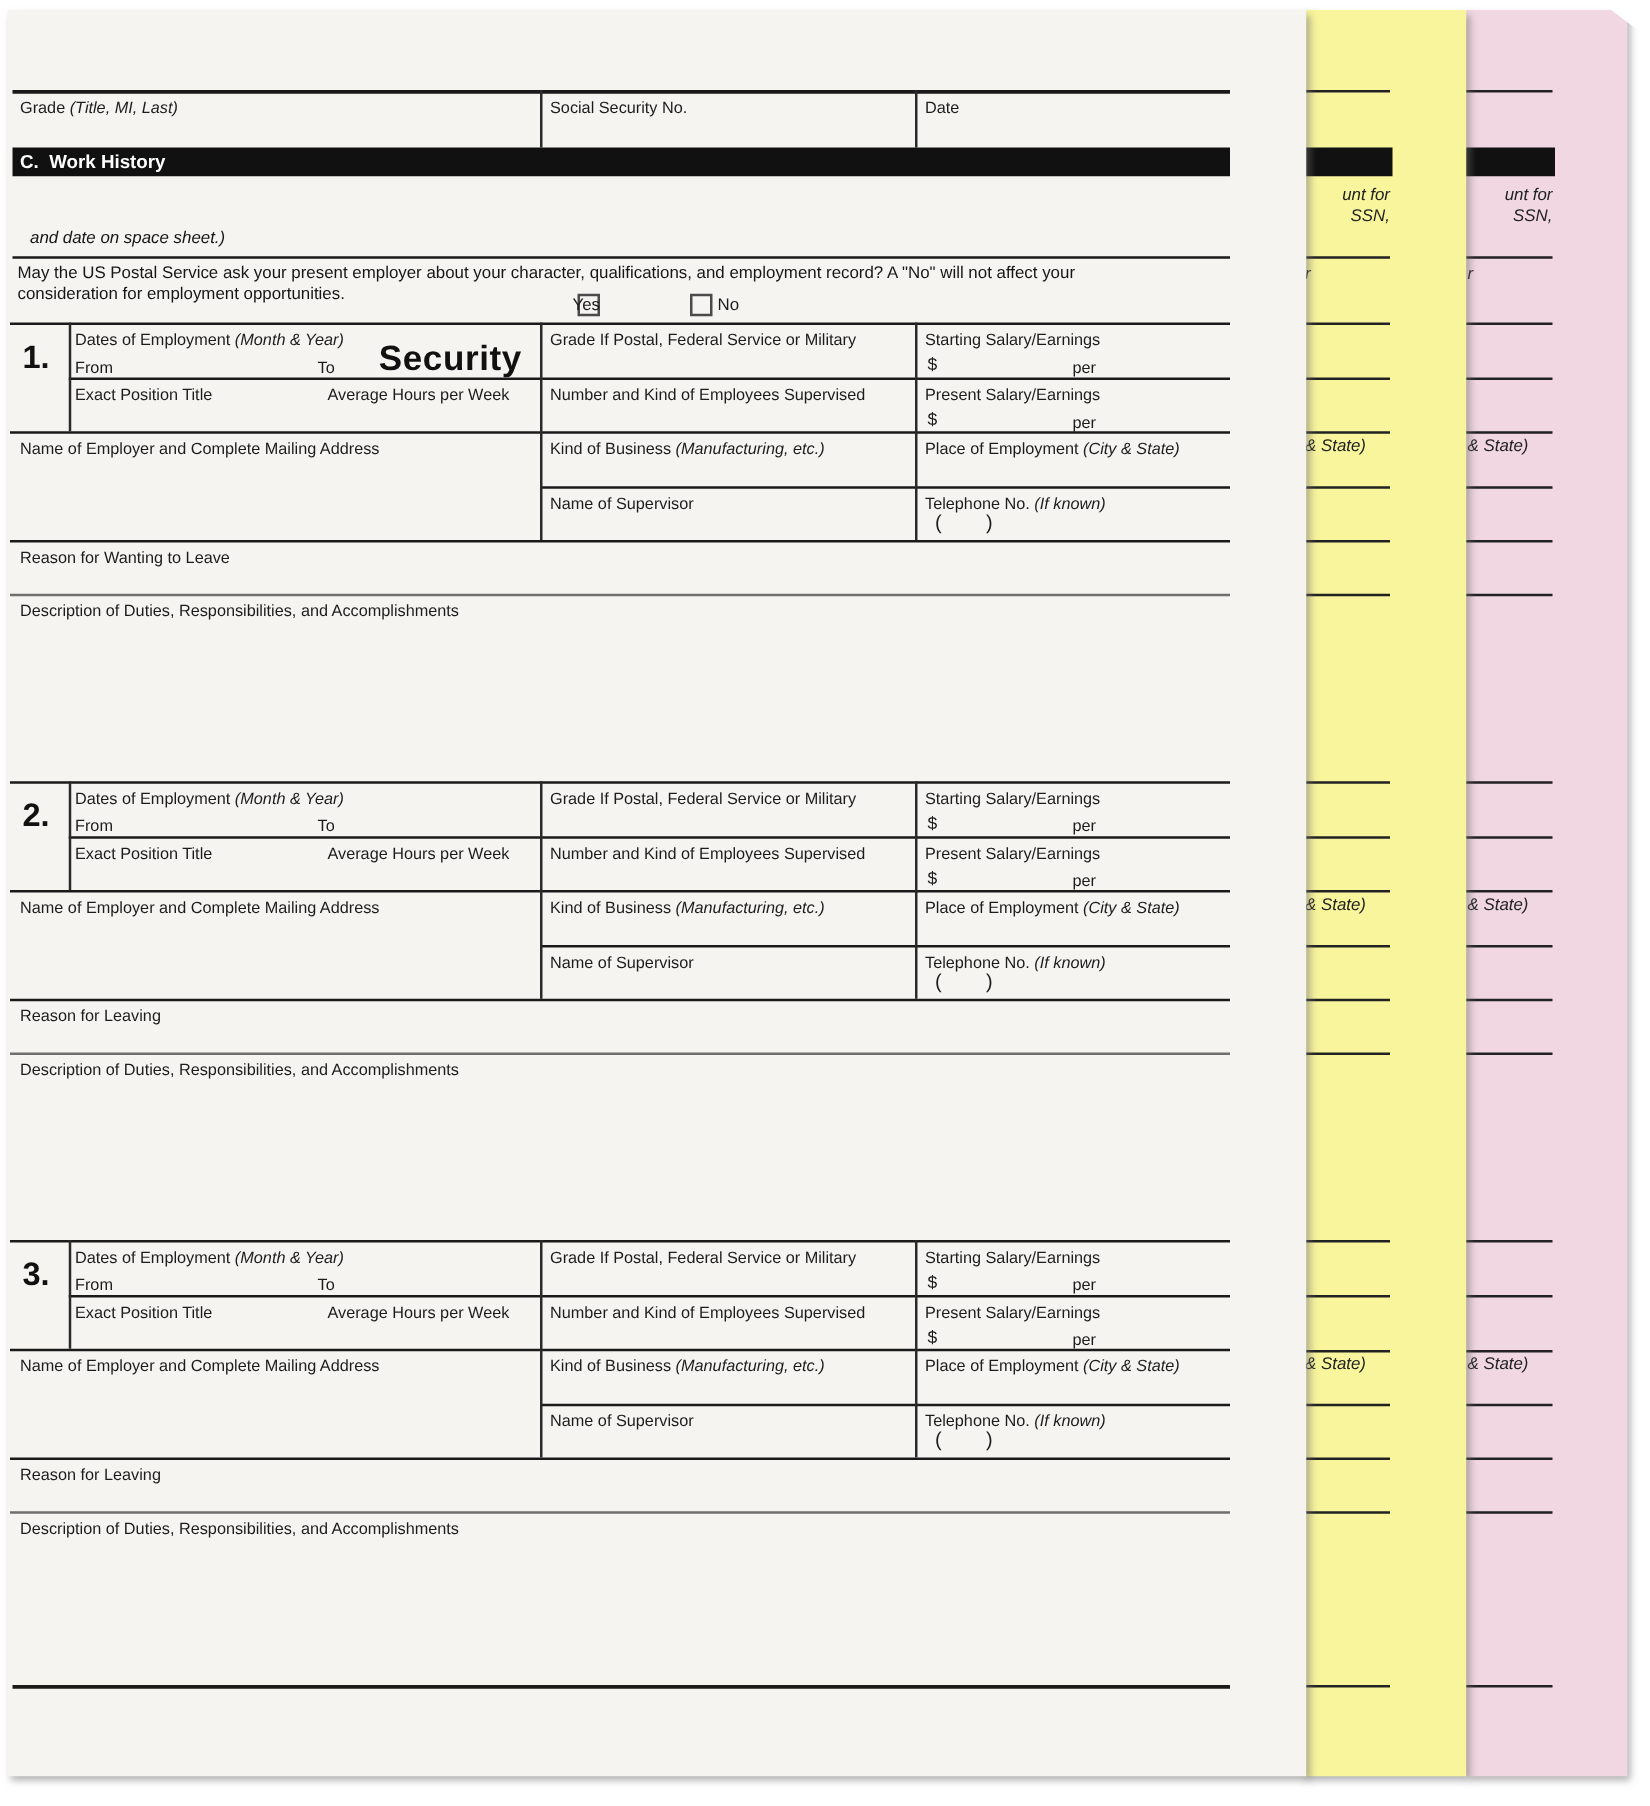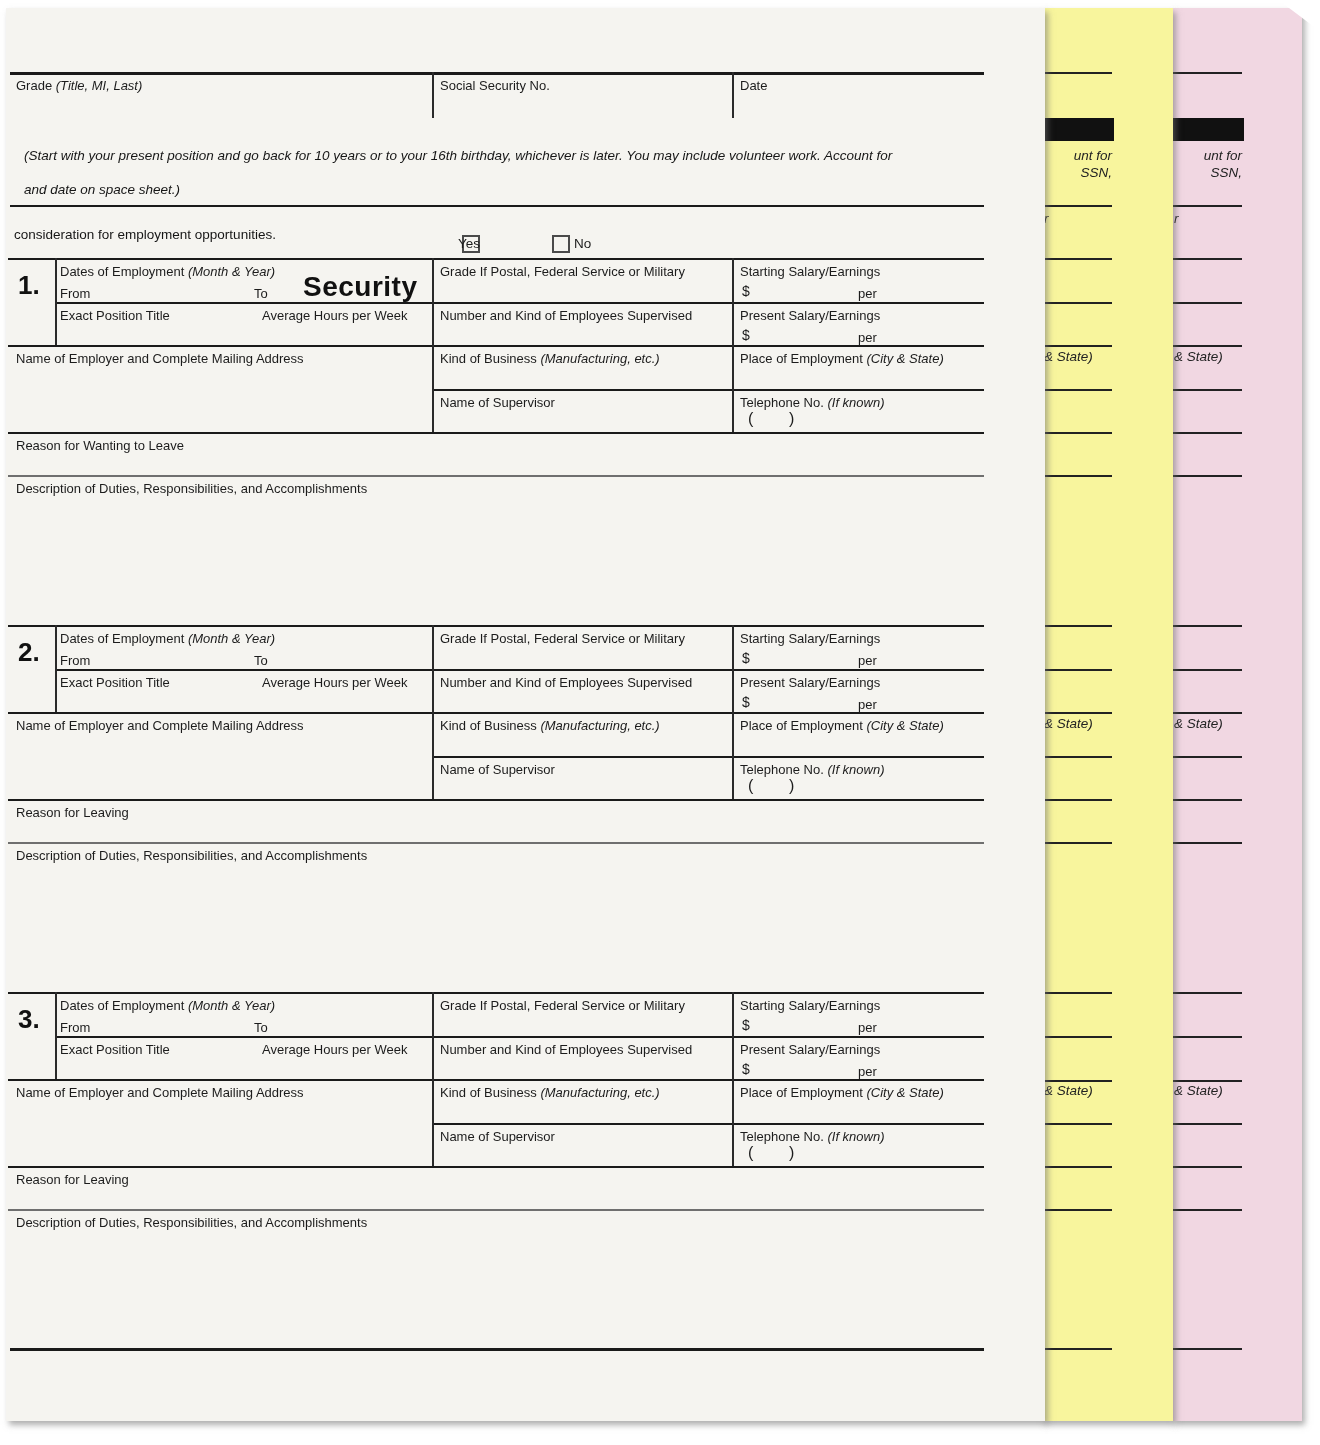--- a/index.html
+++ b/index.html
@@ -106,25 +106,26 @@
 
   <div class="sheet white-sheet">
 
     <div class="hrule thick" style="left:4px;top:64px;width:974px;"></div>
     <div class="lbl" style="left:10px;top:70px;"><span>Grade </span><span class="hint">(Title, MI, Last)</span></div>
     <div class="lbl" style="left:434px;top:70px;">Social Security No.</div>
     <div class="lbl" style="left:734px;top:70px;">Date</div>
     <div class="vrule" style="left:426px;top:64px;height:46px;"></div>
     <div class="vrule" style="left:726px;top:64px;height:46px;"></div>
 
-
-    <div class="instr" style="left:18px;top:140px;">(Start with your present position and go back for 10 years or to your 16th birthday, whichever is later. You may include volunteer work. Account for</div>
+    <div class="bar" style="left:4px;top:110px;width:968px;height:23px;">C.  Work History</div>
+
     <div class="instr" style="left:18px;top:174px;">and date on space sheet.)</div>
     <div class="hrule" style="left:4px;top:197px;width:974px;"></div>
 
+    <div class="qtext" style="left:8px;top:202px;">May the US Postal Service ask your present employer about your character, qualifications, and employment record? A "No" will not affect your</div>
     <div class="qtext" style="left:8px;top:219px;">consideration for employment opportunities.</div>
     <div class="checkbox" style="left:456px;top:227px;"></div>
     <div class="cblabel" style="left:452px;top:228px;">Yes</div>
     <div class="checkbox" style="left:546px;top:227px;"></div>
     <div class="cblabel" style="left:568px;top:228px;">No</div>
 
     <div class="block" style="top:250px;">
       <div class="hrule" style="left:0;top:0;width:976px;"></div>
       <div class="hrule" style="left:47px;top:44px;width:929px;"></div>
       <div class="hrule" style="left:0;top:87px;width:976px;"></div>

